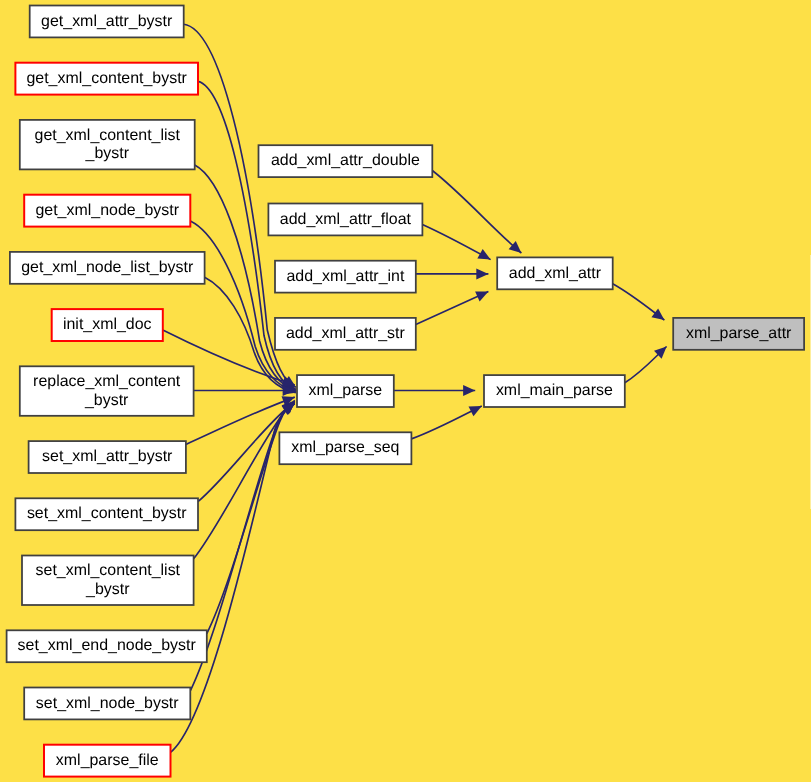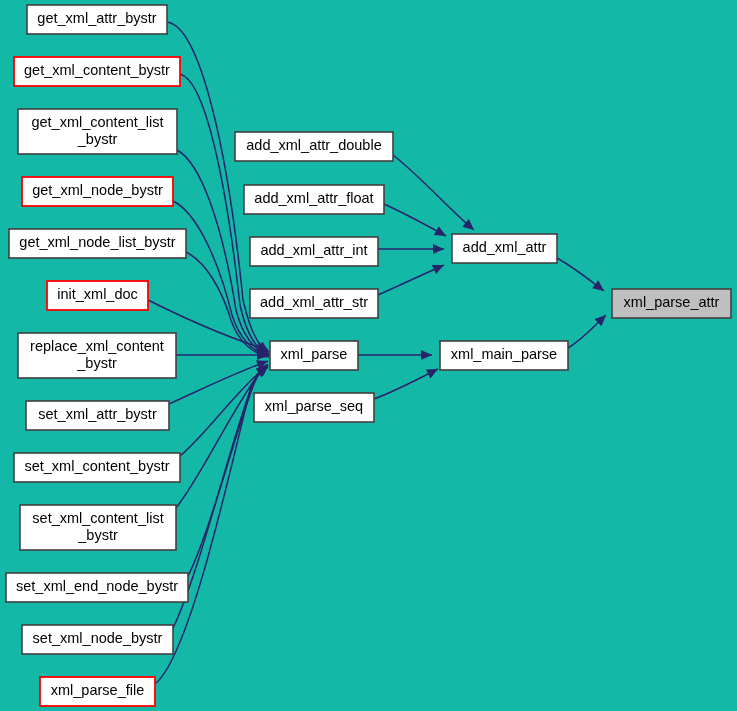--- a/index.html
+++ b/index.html
@@ -4,21 +4,21 @@
 <style>
   html, body {
     margin: 0;
     padding: 0;
     background: #ffffff;
   }
   #graph-root {
     position: relative;
     width: 737px;
     height: 711px;
-    background: #14b8a6;
+    background: #fde047;
     font-family: "Liberation Sans", sans-serif;
     overflow: hidden;
   }
   svg#callgraph {
     display: block;
     width: 737px;
     height: 711px;
   }
   .node-box {
     fill: #ffffff;

